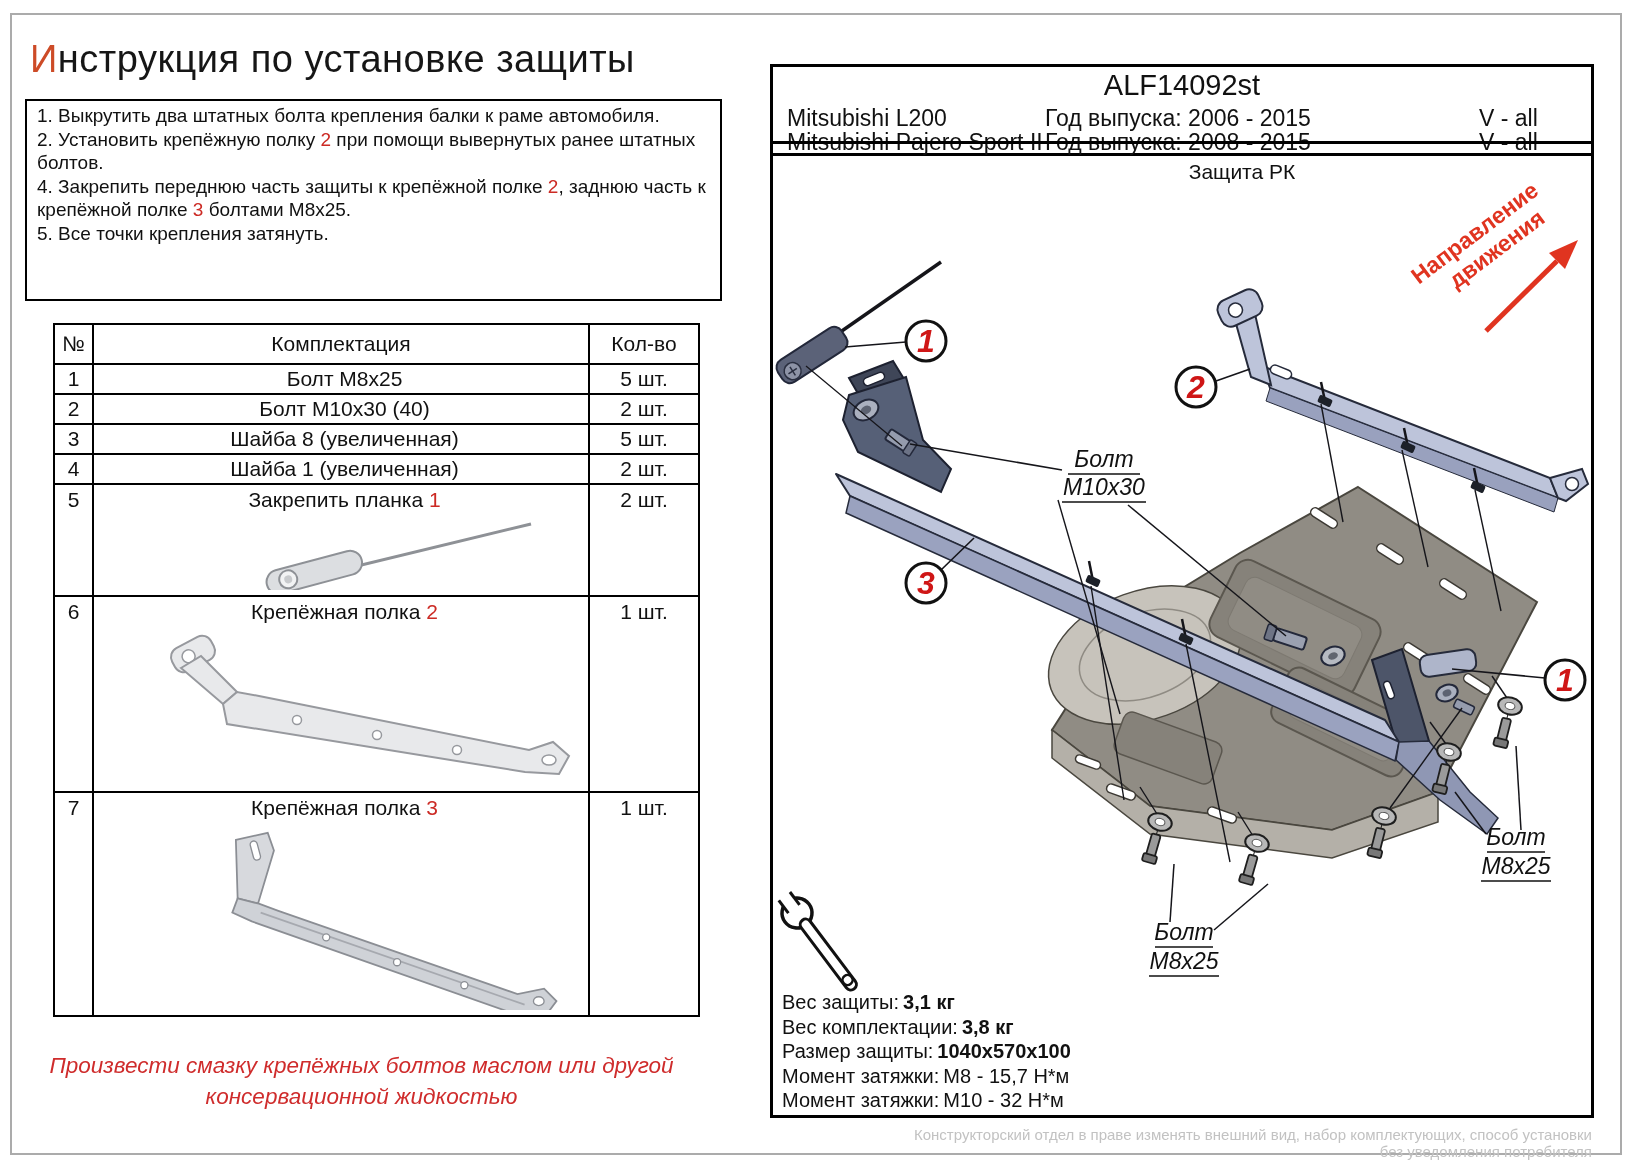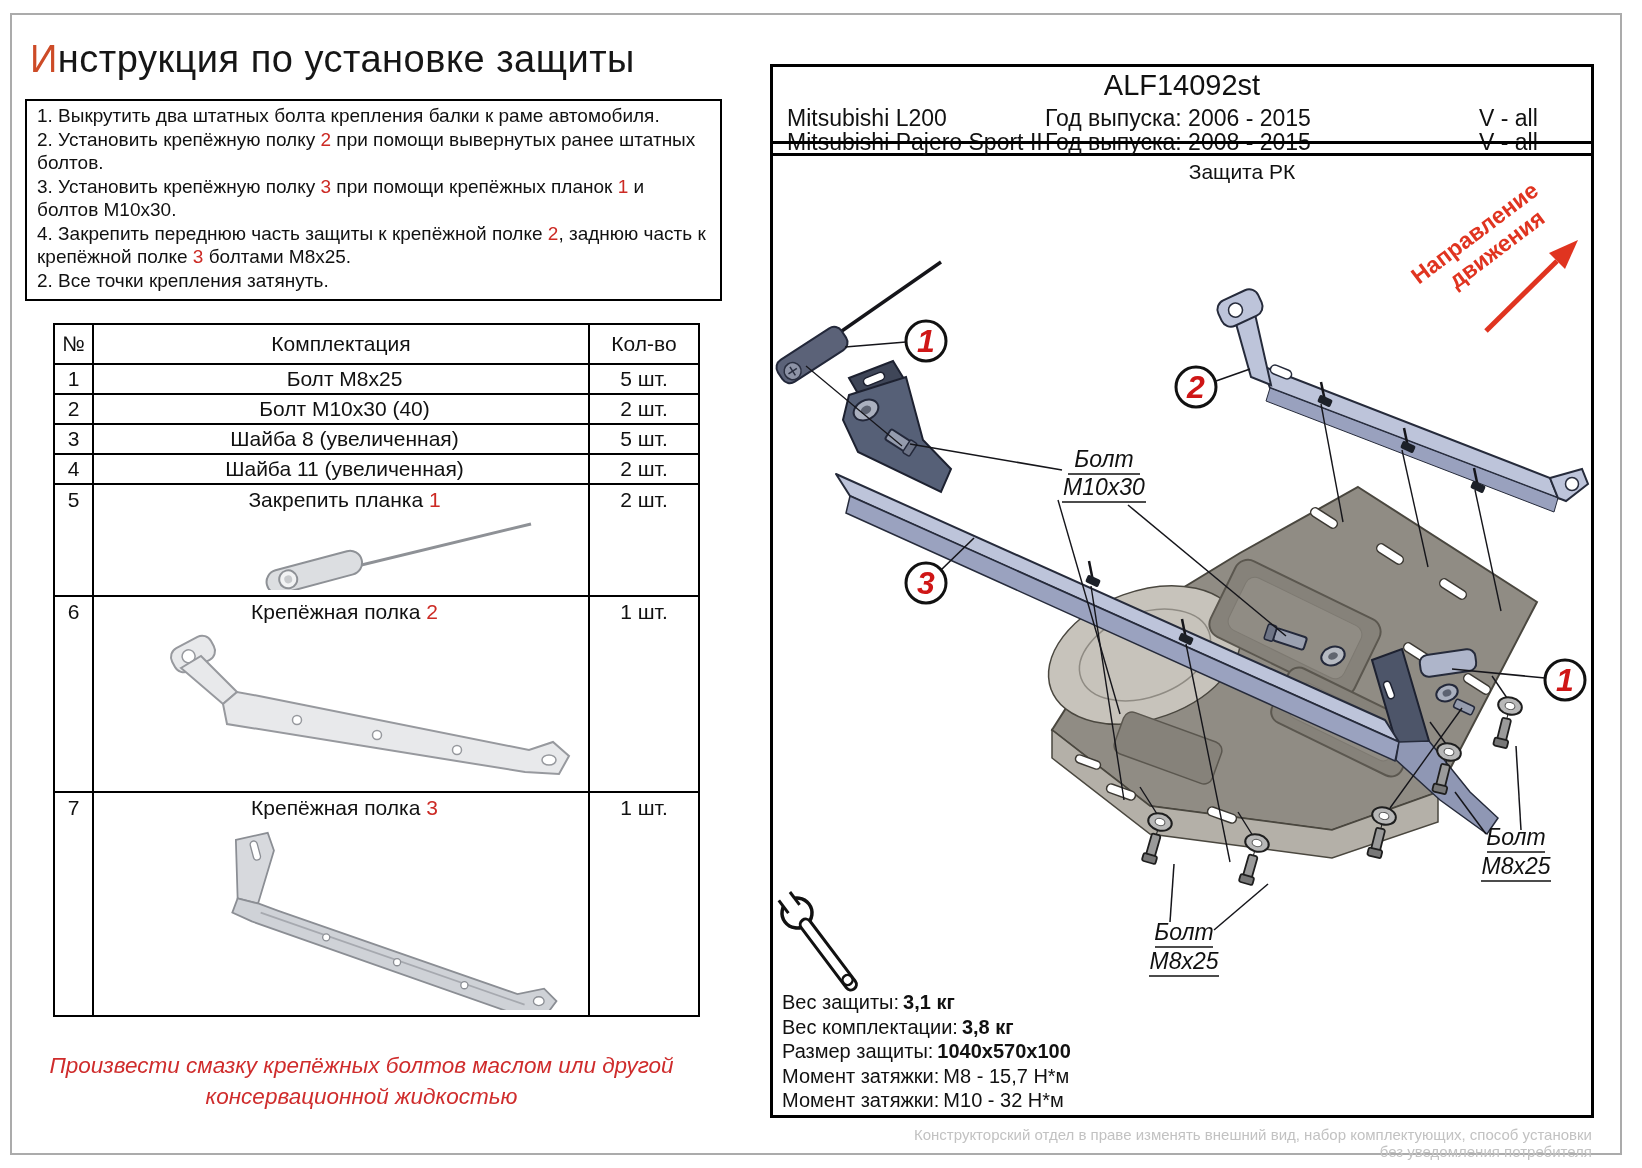--- a/index.html
+++ b/index.html
@@ -53,23 +53,22 @@
 <div class="abs frame"></div>
 
 <div class="abs doc-title">
   <span class="first">И</span><span>нструкция по установке защиты</span>
 </div>
 
 <div class="abs instr-box">
   <div>
       <p><span>1. Выкрутить два штатных болта крепления балки к раме автомобиля.</span></p>
       <p><span>2. Установить крепёжную полку </span><span class="rd">2</span><span> при помощи вывернутых ранее штатных болтов.</span></p>
-      <p><span>3. Установить крепёжную полку </span><span class="rd">3</span><span> при помощи крепёжных планок </span><span class="rd">1</span><span> и болтов М10х30.</span></p>
       <p><span>4. Закрепить переднюю часть защиты к крепёжной полке </span><span class="rd">2</span><span>, заднюю часть к крепёжной полке </span><span class="rd">3</span><span> болтами М8х25.</span></p>
-      <p><span>2. Все точки крепления затянуть.</span></p>
+      <p><span>5. Все точки крепления затянуть.</span></p>
     </div>
 </div>
 
 <table class="parts">
   <colgroup>
       <col style="width:39px">
       <col style="width:496px">
       <col style="width:110px">
     </colgroup>
   <thead>
@@ -90,21 +89,21 @@
         <td class="c-name"><span>Болт М10х30 (40)</span></td>
         <td class="c-qty">2 шт.</td>
       </tr>
       <tr class="row-plain">
         <td class="c-num">3</td>
         <td class="c-name"><span>Шайба 8 (увеличенная)</span></td>
         <td class="c-qty">5 шт.</td>
       </tr>
       <tr class="row-plain">
         <td class="c-num">4</td>
-        <td class="c-name"><span>Шайба 11 (увеличенная)</span></td>
+        <td class="c-name"><span>Шайба 1 (увеличенная)</span></td>
         <td class="c-qty">2 шт.</td>
       </tr>
       <tr class="img-row row-planka1">
         <td class="c-num">5</td>
         <td class="c-name"><span>Закрепить планка </span><span class="rd">1</span><div class="part-img">
   <svg width="500" height="74" viewBox="0 0 500 74" xmlns="http://www.w3.org/2000/svg">
     <line x1="215" y1="60" x2="430" y2="8" stroke="#8e9196" stroke-width="3"></line>
     <g transform="translate(222,54) rotate(-15)">
       <rect x="-58" y="-12" width="98" height="24" rx="12" fill="#dcdee1" stroke="#8e9196" stroke-width="2"></rect>
       <circle cx="-36" cy="0" r="9" fill="#f2f3f4" stroke="#8e9196" stroke-width="2"></circle>

